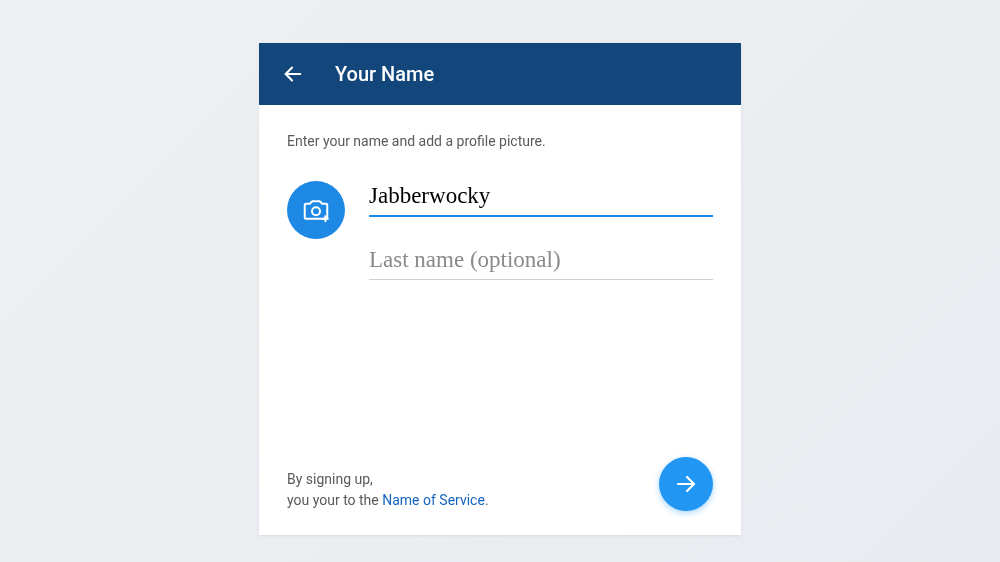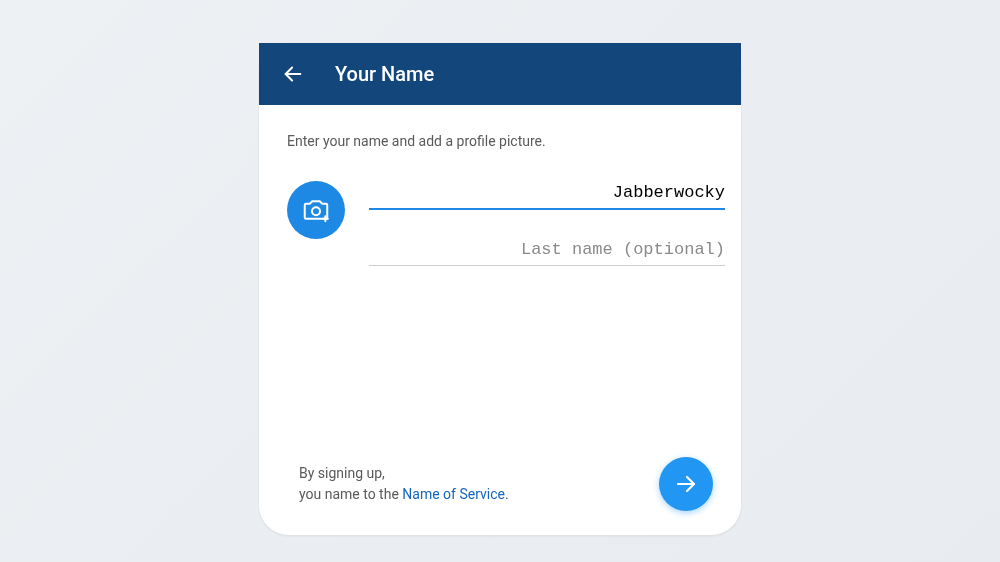--- a/index.html
+++ b/index.html
@@ -16,21 +16,20 @@
       display: flex;
       justify-content: center;
       align-items: flex-start;
       padding-top: 43px;
     }
     
     .card {
       width: 482px;
       background: #ffffff;
       box-shadow: 0 1px 3px rgba(0,0,0,0.08);
-      border-radius: 30px;
     }
     
     .header {
       background: #13477c;
       height: 62px;
       display: flex;
       align-items: center;
       padding-left: 22px;
     }
     
@@ -45,21 +44,21 @@
     }
     
     .header-title {
       color: #ffffff;
       font-size: 20px;
       font-weight: 500;
       margin-left: 30px;
     }
     
     .content {
-      padding: 28px 16px 24px 28px;
+      padding: 28px 28px 24px 28px;
       min-height: 430px;
       position: relative;
     }
     
     .instruction {
       color: #5a5a5a;
       font-size: 14px;
       margin-bottom: 28px;
     }
     
@@ -83,25 +82,24 @@
     }
     
     .fields {
       flex: 1;
     }
     
     .input-field {
       width: 100%;
       border: none;
       outline: none;
-      font-size: 17px;
+      font-size: 23px;
       padding: 6px 0;
       background: transparent;
-      font-family: Liberation Mono, monospace;
-      text-align: right;
+      font-family: Liberation Serif, serif;
     }
     
     .input-first {
       border-bottom: 2px solid #1e88e5;
       color: #000000;
     }
     
     .input-last {
       border-bottom: 1px solid #d0d0d0;
       color: #737373;
@@ -111,23 +109,22 @@
     .input-last::placeholder {
       color: #8a8a8a;
     }
     
     .footer {
       position: absolute;
       bottom: 24px;
       left: 28px;
       right: 28px;
       display: flex;
-      align-items: center;
+      align-items: flex-end;
       justify-content: space-between;
-      margin-left: 12px;
     }
     
     .terms {
       color: #5a5a5a;
       font-size: 14px;
       line-height: 1.5;
     }
     
     .terms-link {
       color: #1565c0;
@@ -180,21 +177,21 @@
       <div class="fields">
         <input type="text" class="input-field input-first" value="Jabberwocky" style="">
         <input type="text" class="input-field input-last" placeholder="Last name (optional)" style="">
       </div>
 
     </div>
 
     <div class="footer">
       <div class="terms">
         <span>By signing up,</span><br>
-        <span>you name to the </span><a class="terms-link">Name of Service</a><span>.</span>
+        <span>you your to the </span><a class="terms-link">Name of Service</a><span>.</span>
       </div>
 
       <div class="next-btn">
         <svg width="24" height="24" viewBox="0 0 24 24" fill="none" stroke="#ffffff" stroke-width="2.2" stroke-linecap="round" stroke-linejoin="round">
           <line x1="4" y1="12" x2="20" y2="12"></line>
           <polyline points="13 5 20 12 13 19"></polyline>
         </svg>
       </div>
     </div>
 

